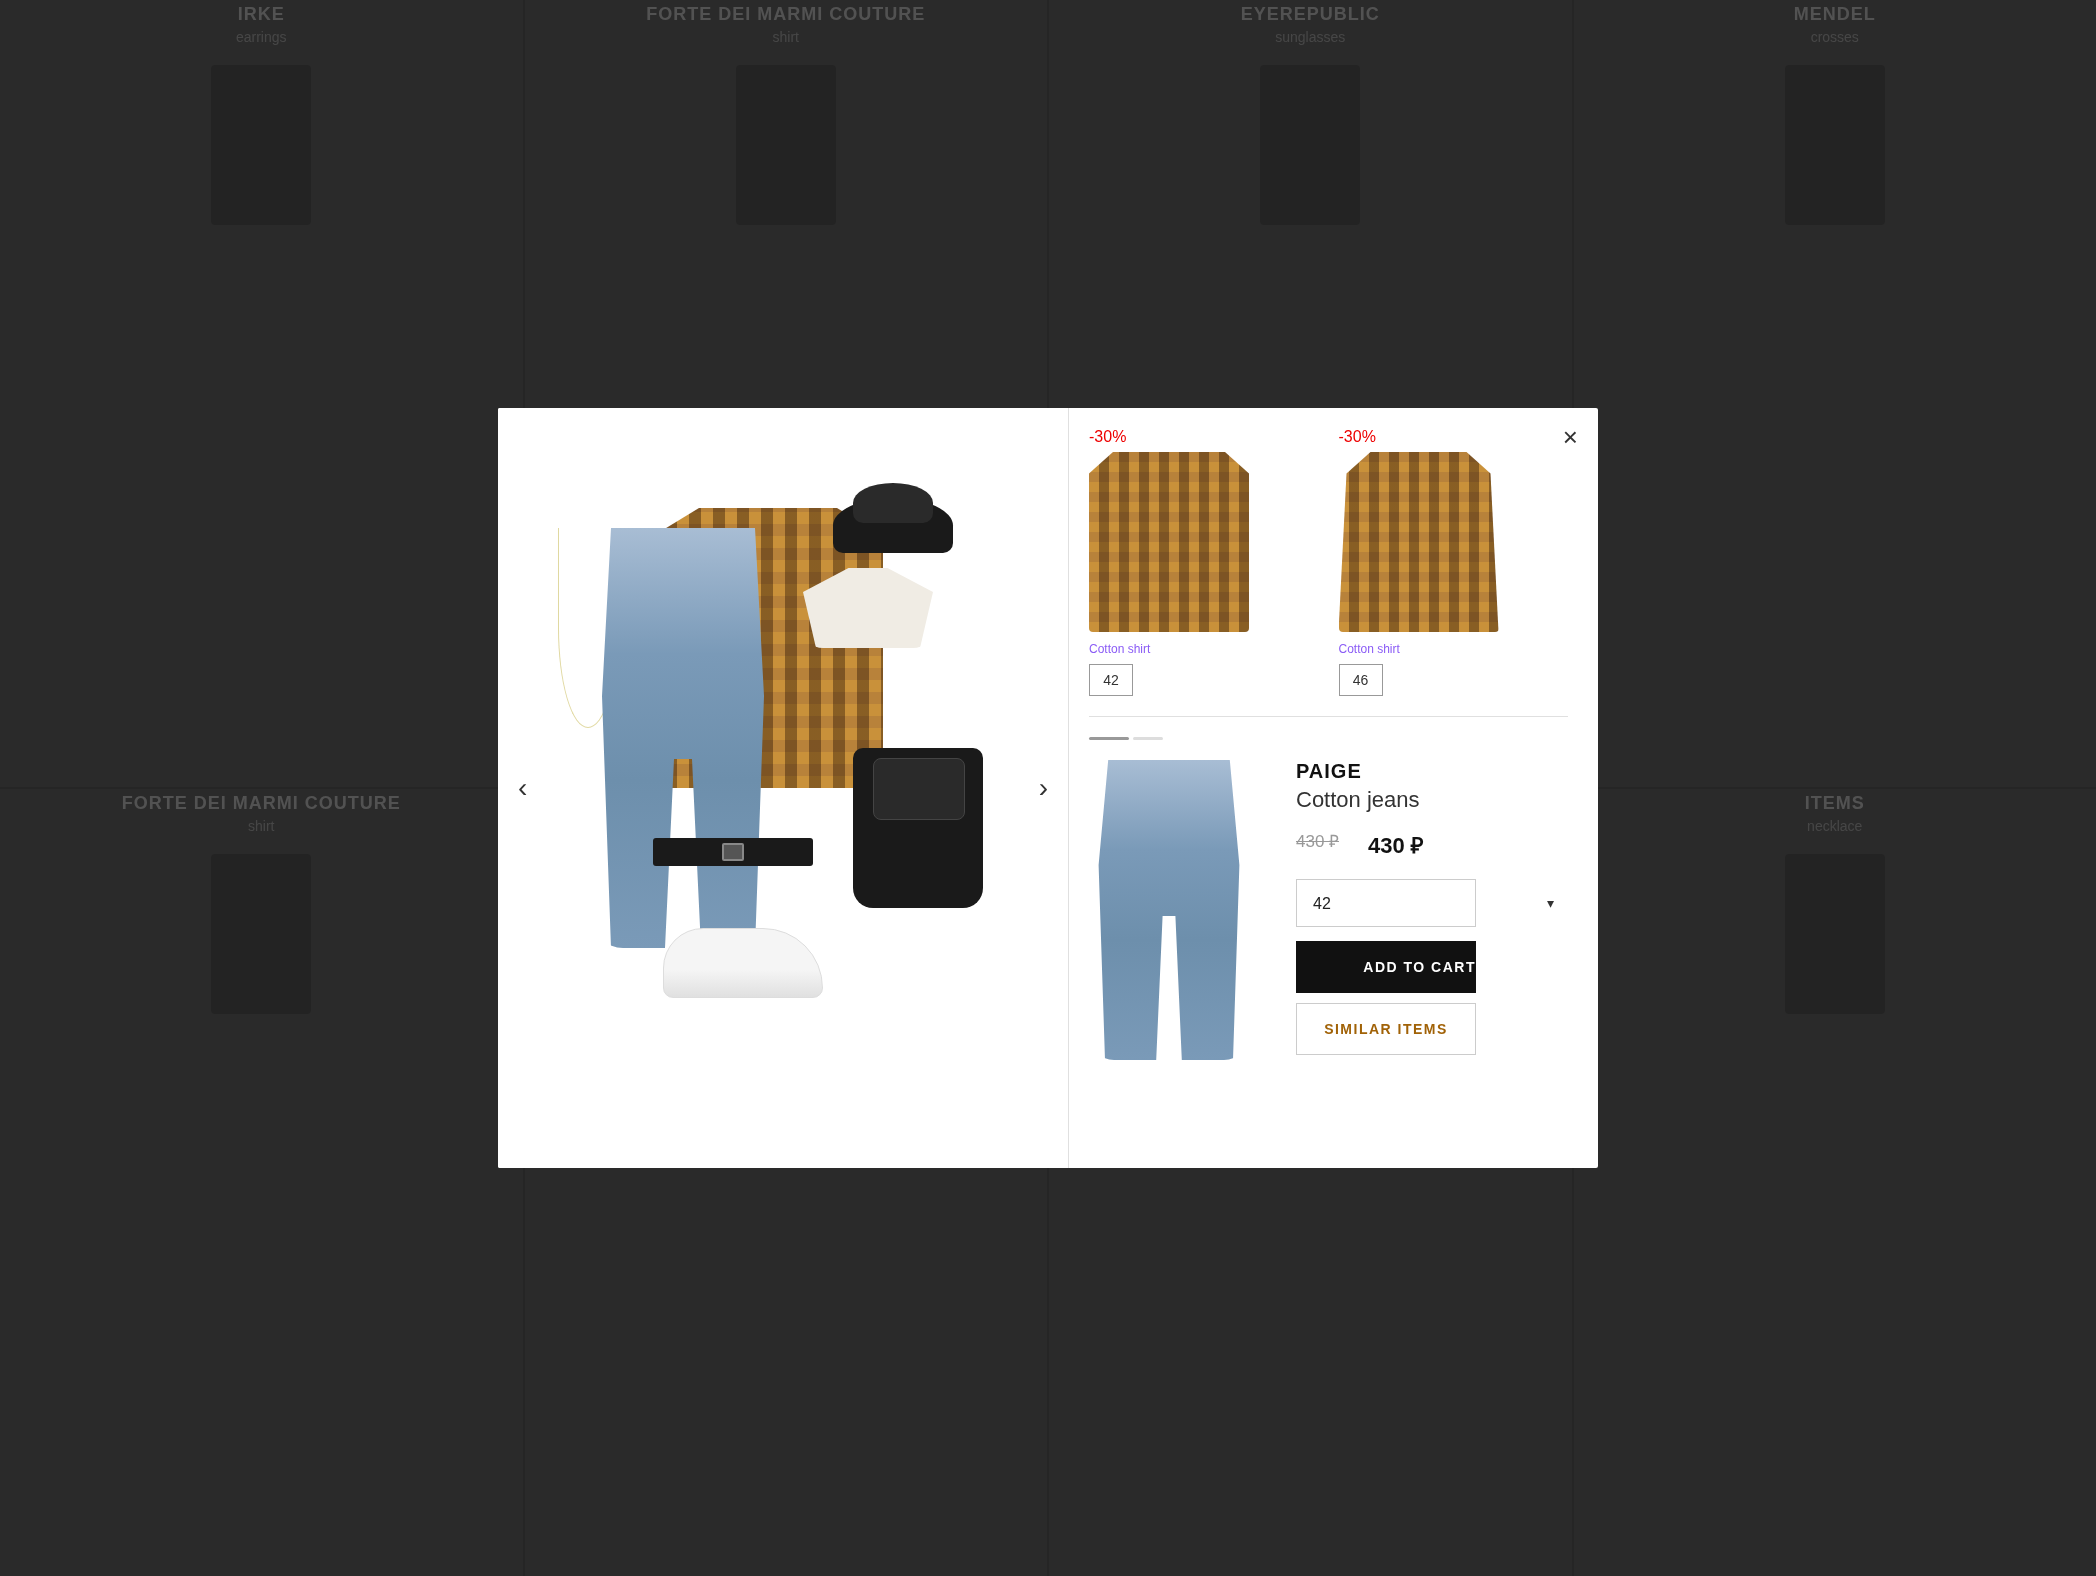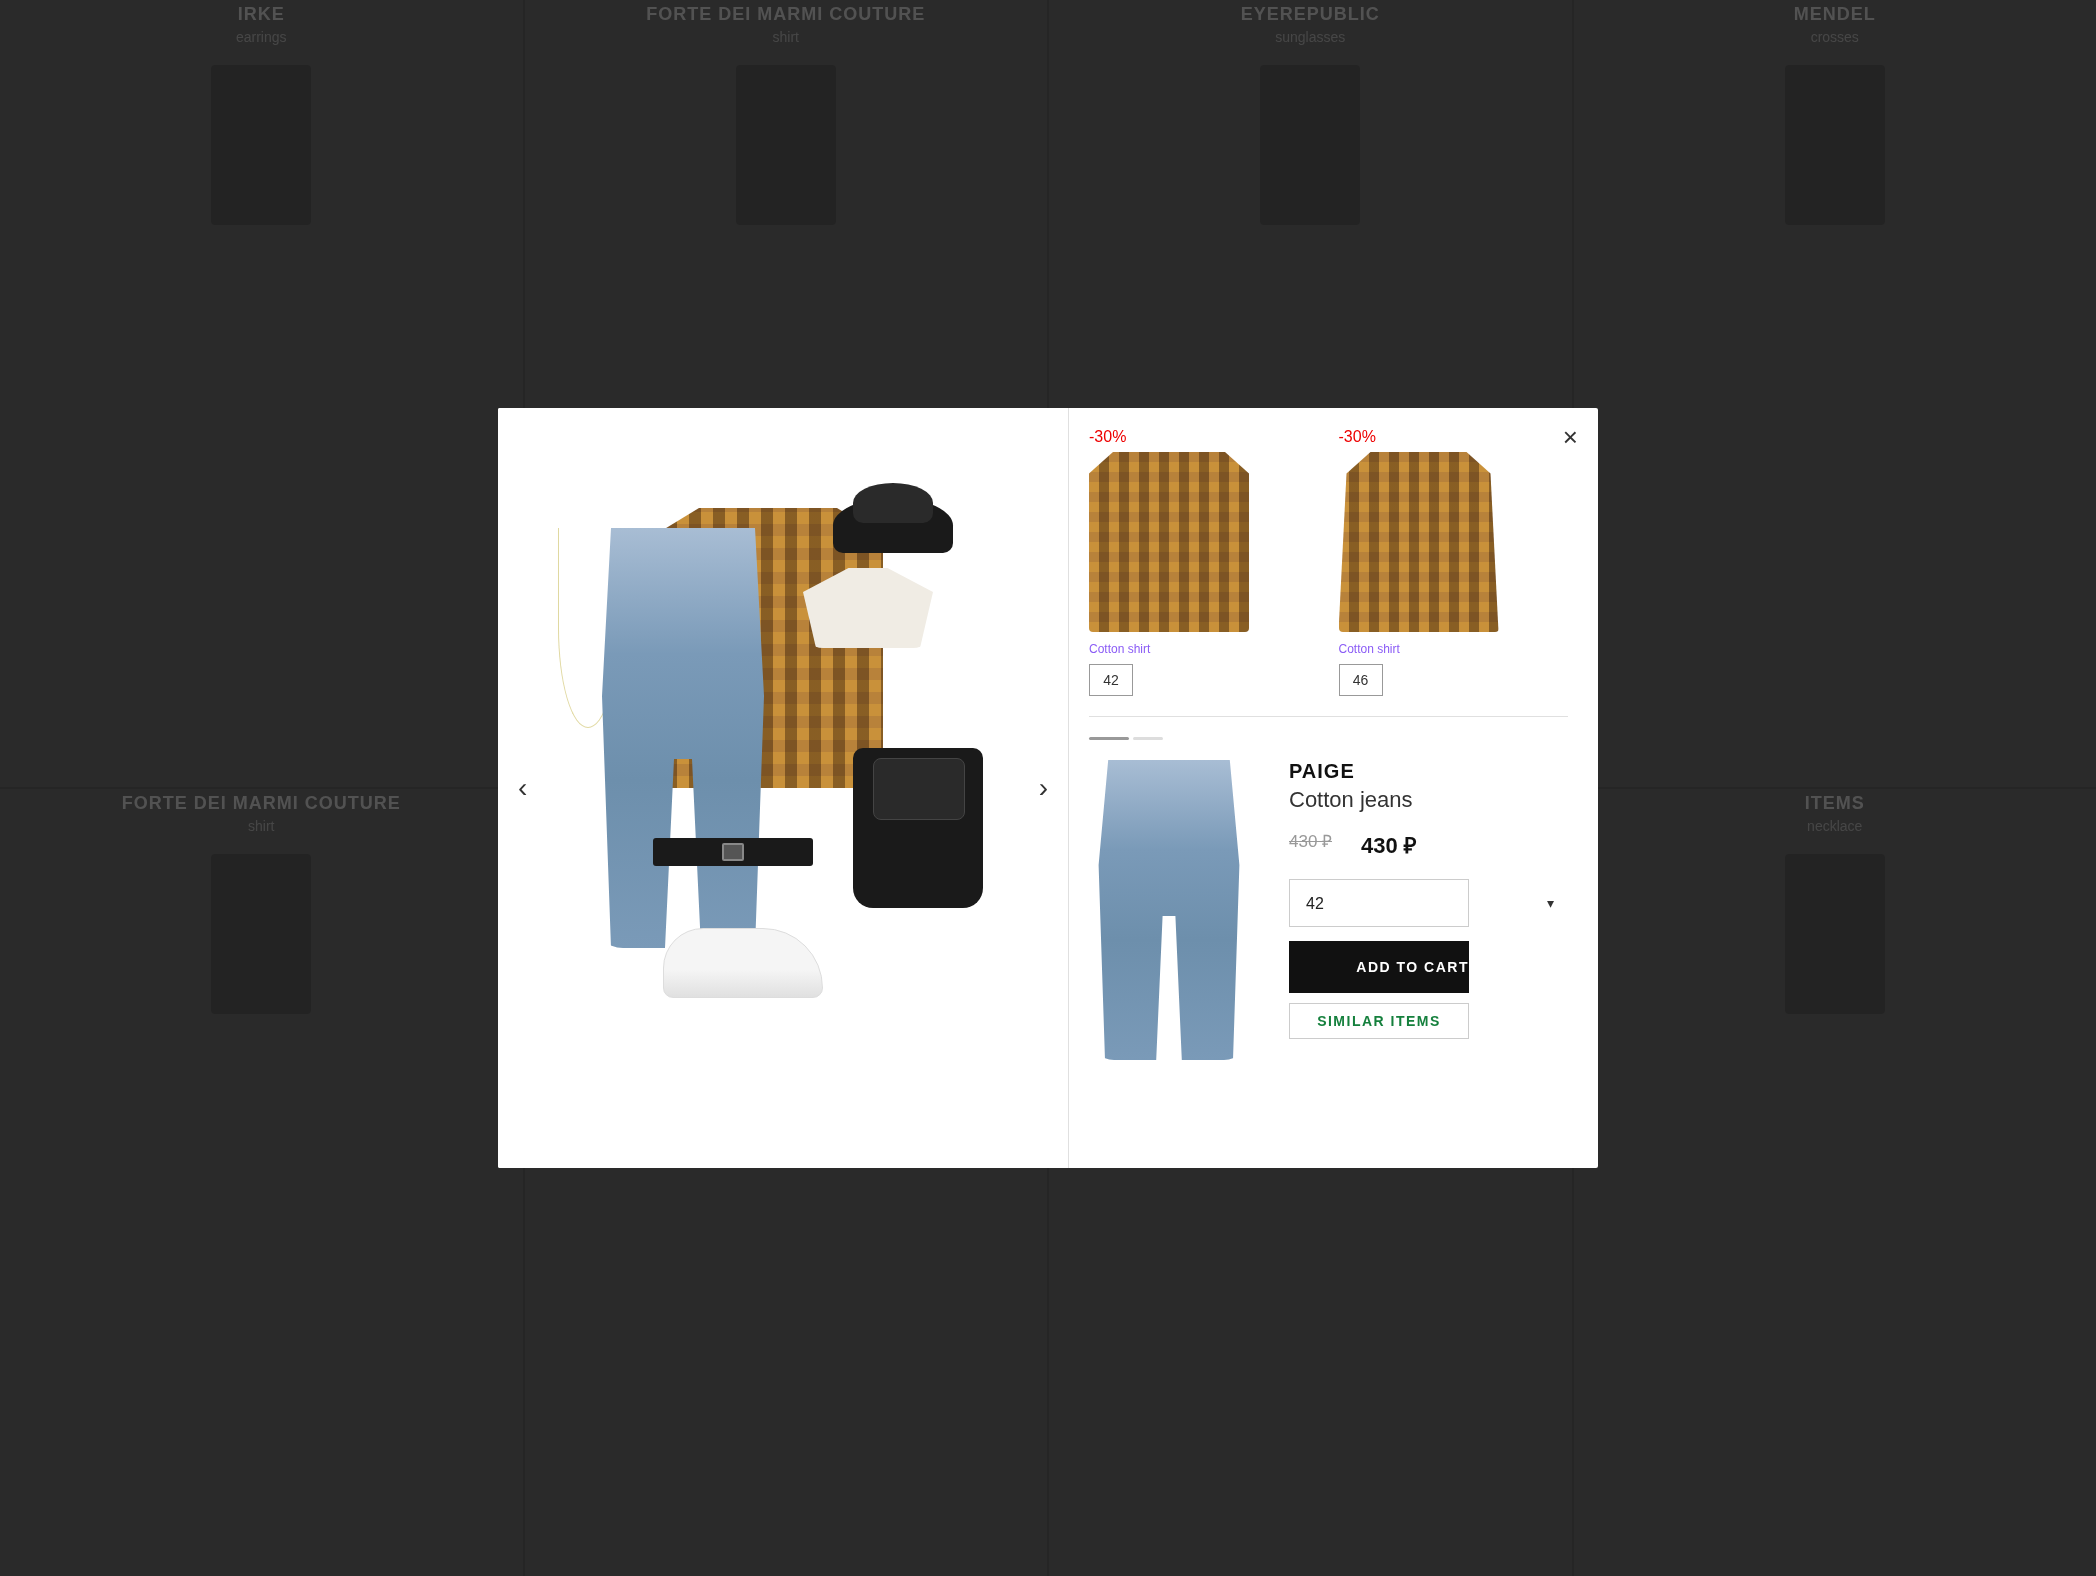--- a/index.html
+++ b/index.html
@@ -369,20 +369,21 @@
     .product-jeans-image {
       width: 160px;
       height: 300px;
       background: linear-gradient(180deg, #a8bdd4 0%, #7a9ab8 30%, #6d8fac 60%, #7a9ab8 100%);
       border-radius: 6px 6px 25px 25px;
       clip-path: polygon(12% 0%, 88% 0%, 94% 35%, 90% 100%, 58% 100%, 54% 52%, 46% 52%, 42% 100%, 10% 100%, 6% 35%);
     }
 
     .product-info {
       flex: 1;
+      margin-left: 7px;
     }
 
     .brand-name {
       font-size: 20px;
       font-weight: 700;
       color: #111;
       letter-spacing: 1px;
       margin-bottom: 4px;
     }
 
@@ -448,23 +449,23 @@
       letter-spacing: 1.5px;
       border: none;
       cursor: pointer;
       margin-bottom: 10px;
       display: block;
       text-align: right;
     }
 
     .btn-similar {
       width: 180px;
-      height: 36px;
+      height: 52px;
       background: #fff;
-      color: #15803d;
+      color: #a16207;
       font-size: 14px;
       font-weight: 600;
       letter-spacing: 1.5px;
       border: 1px solid #ccc;
       cursor: pointer;
       display: block;
     }
 
     
     .bg-product-shape {

